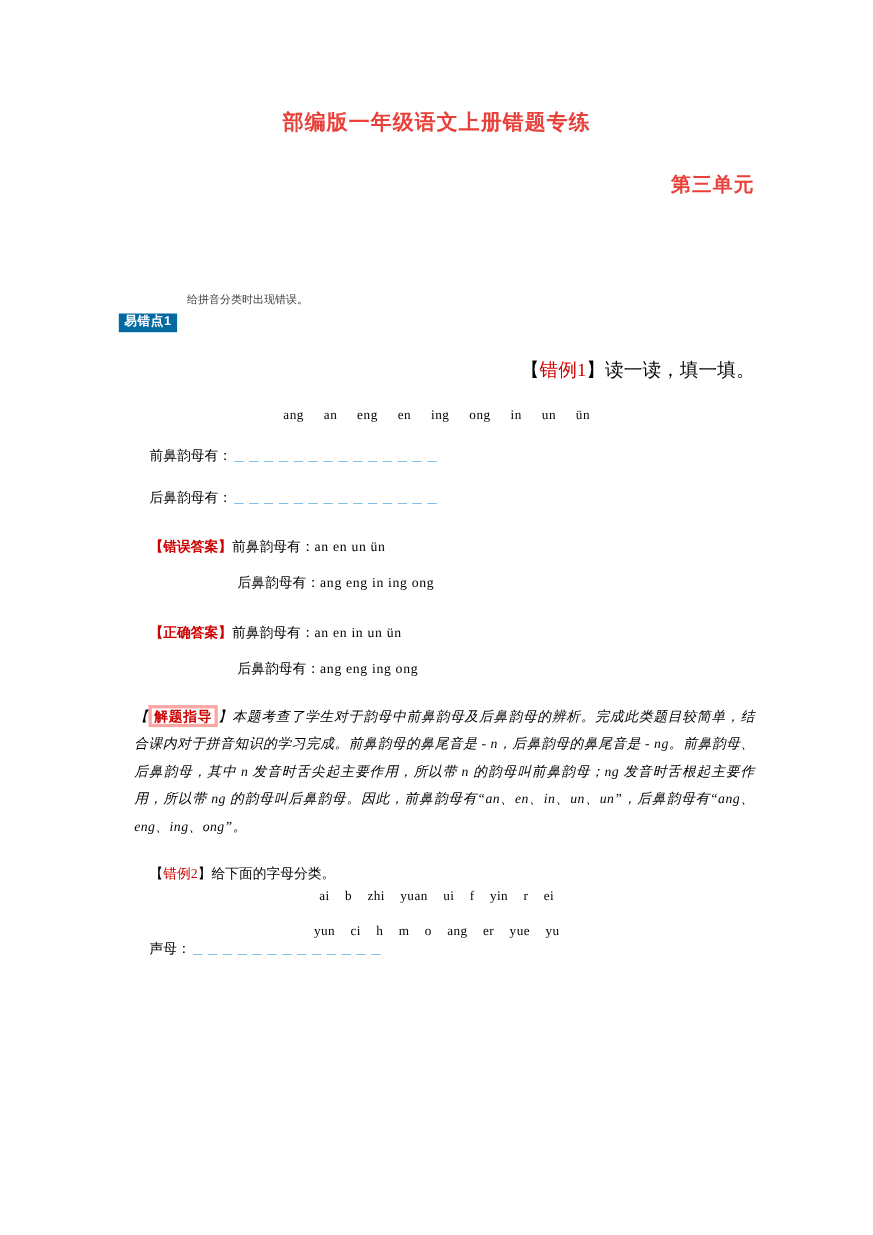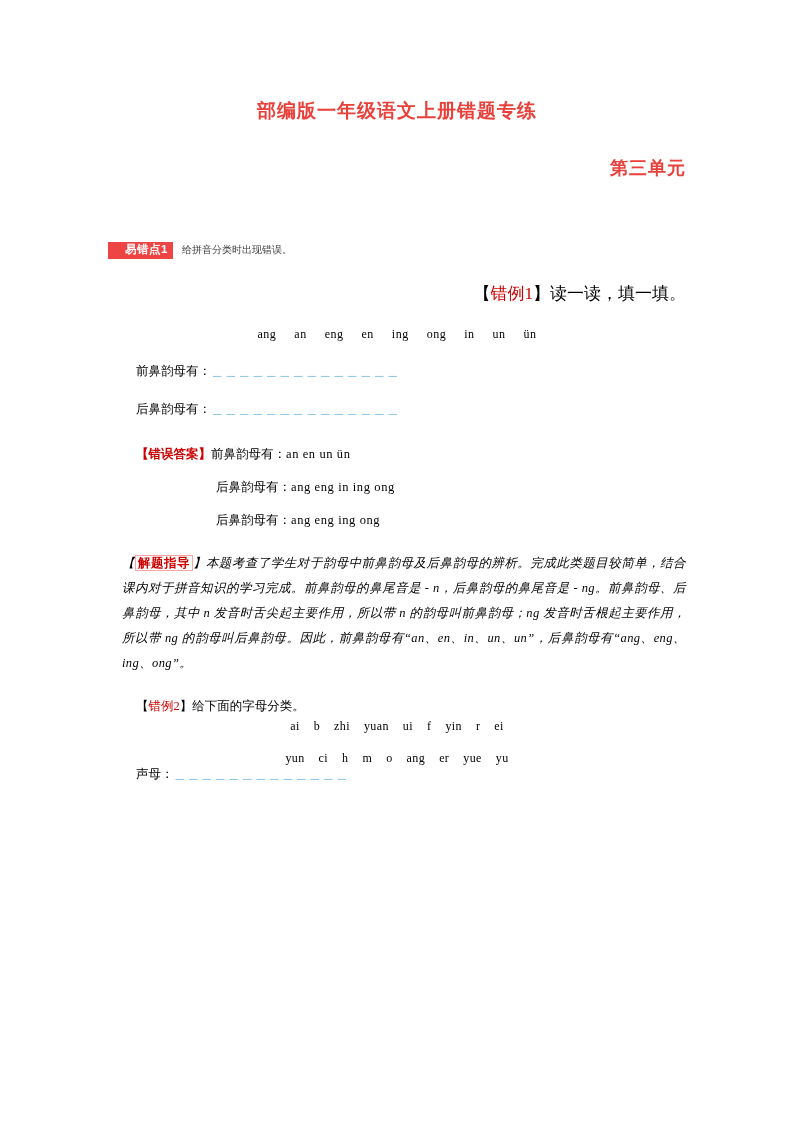--- a/index.html
+++ b/index.html
@@ -39,28 +39,29 @@
     letter-spacing: 1px;
   }
   
   .section-head {
     margin-top: 62px;
     display: flex;
     align-items: center;
   }
   .badge {
     display: inline-block;
-    background: #ef4444;
+    background: #0369a1;
     color: #ffffff;
     font-size: 11.5px;
     font-weight: bold;
-    padding: 2px 5px 3px 17px;
+    padding: 2px 5px 3px 5px;
     line-height: 1;
     letter-spacing: 0.5px;
     font-family: "Liberation Sans", sans-serif;
+    margin-top: 43px;
   }
   .section-head .head-text {
     margin-left: 9px;
     font-size: 10px;
     color: #404040;
     text-align: right;
   }
   
   .block {
     margin-top: 21px;
@@ -117,21 +118,21 @@
     margin-top: 22px;
     padding-left: 14px;
     font-size: 12.5px;
     line-height: 2.0;
     text-align: justify;
     font-style: italic;
     letter-spacing: 0.4px;
   }
   .guide .box-label {
     color: #cc0000;
-    border: 1px solid #fca5a5;
+    border: 3px solid #fca5a5;
     padding: 0 2px;
     font-style: normal;
     font-weight: bold;
   }
   .case2 {
     margin-top: 22px;
     padding-left: 28px;
     font-size: 12.5px;
   }
   .letters-row {
@@ -183,20 +184,23 @@
 
   <div class="ans-row">
     <span class="lbl-red-b">【错误答案】</span><span>前鼻韵母有：</span><span class="mono-ans">an  en  un  ün</span>
   </div>
 
   <div class="ans-row2">
     <span>后鼻韵母有：</span><span class="mono-ans">ang  eng  in  ing  ong</span>
   </div>
 
 
+  <div class="ans-row">
+    <span class="lbl-red-b">【正确答案】</span><span>前鼻韵母有：</span><span class="mono-ans">an  en  in  un  ün</span>
+  </div>
 
   <div class="ans-row2">
     <span>后鼻韵母有：</span><span class="mono-ans">ang  eng  ing  ong</span>
   </div>
 
   <div class="guide">
     <span>【</span><span class="box-label">解题指导</span><span>】</span><span>本题考查了学生对于韵母中前鼻韵母及后鼻韵母的辨析。完成此类题目较简单，结合课内对于拼音知识的学习完成。前鼻韵母的鼻尾音是 - n，后鼻韵母的鼻尾音是 - ng。前鼻韵母、后鼻韵母，其中 n 发音时舌尖起主要作用，所以带 n 的韵母叫前鼻韵母；ng 发音时舌根起主要作用，所以带 ng 的韵母叫后鼻韵母。因此，前鼻韵母有“an、en、in、un、un”，后鼻韵母有“ang、eng、ing、ong”。</span>
   </div>
 
   <div class="case2">

